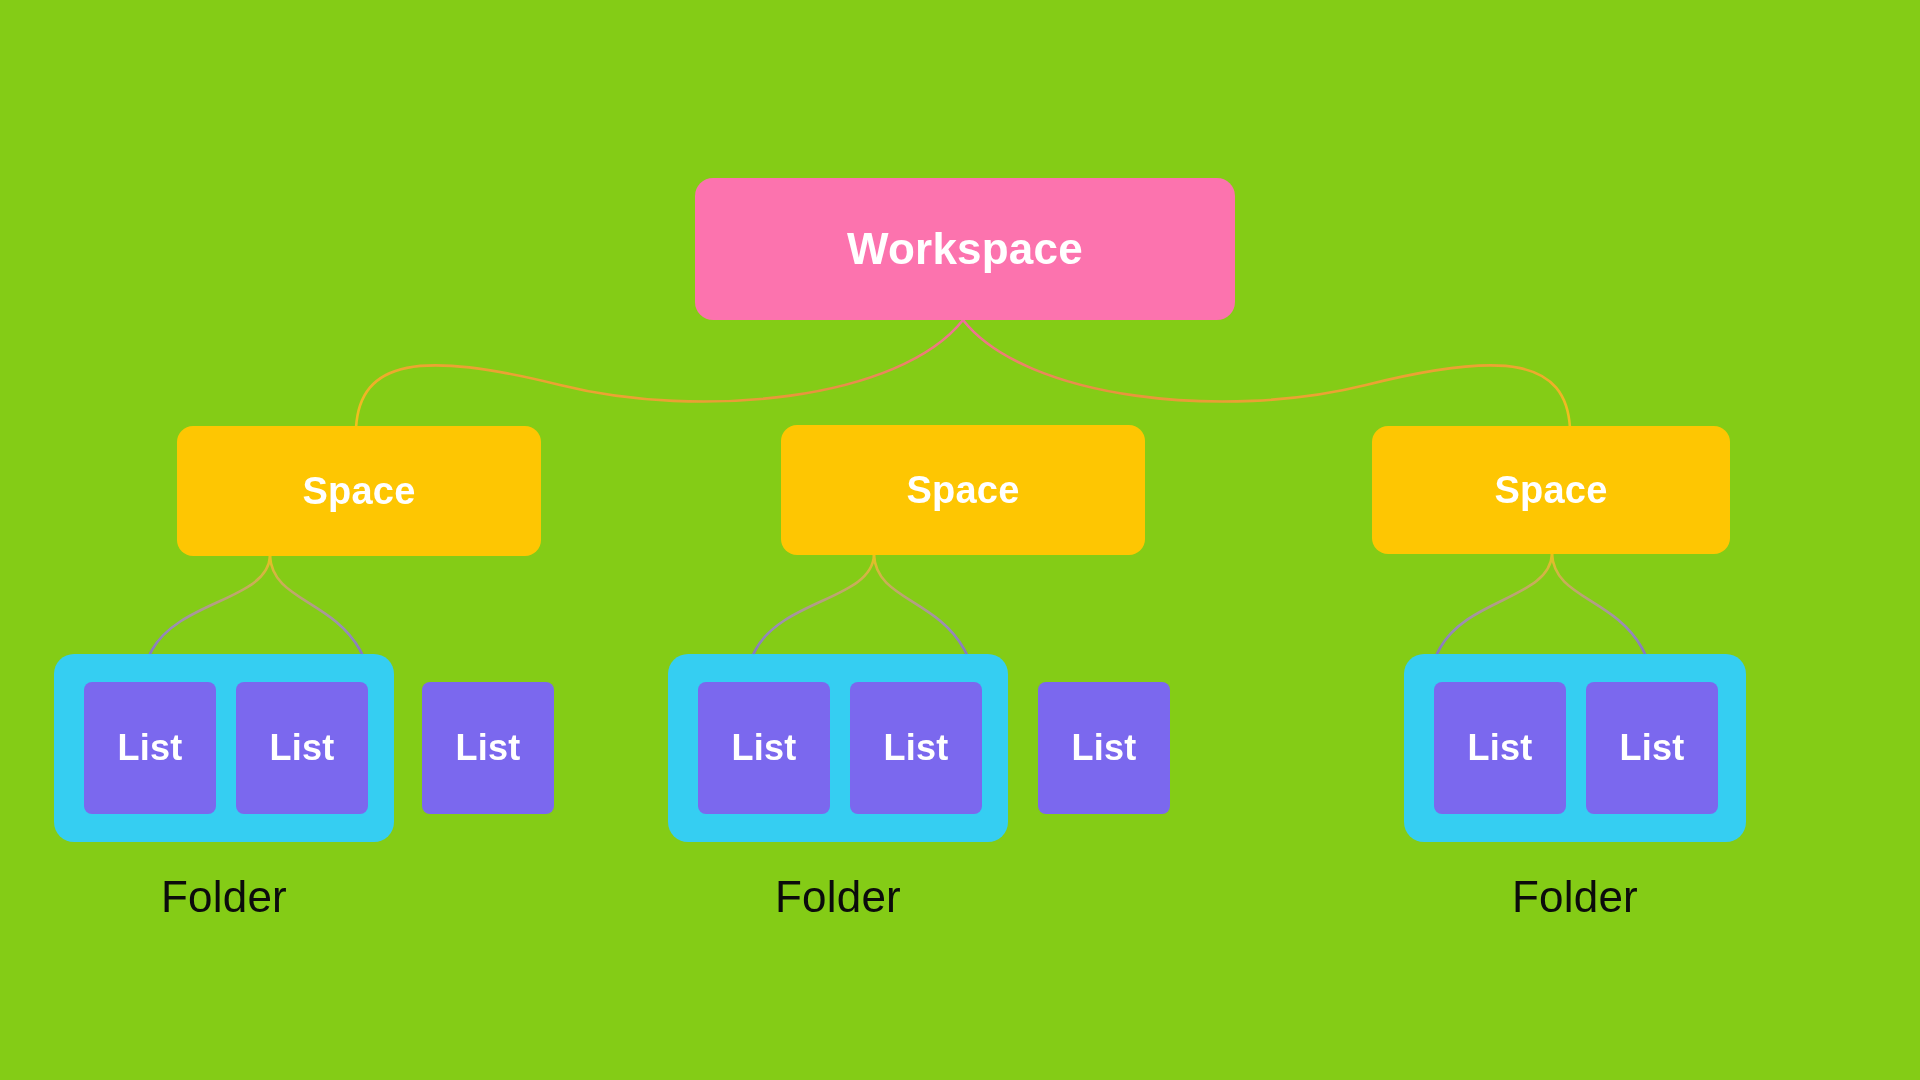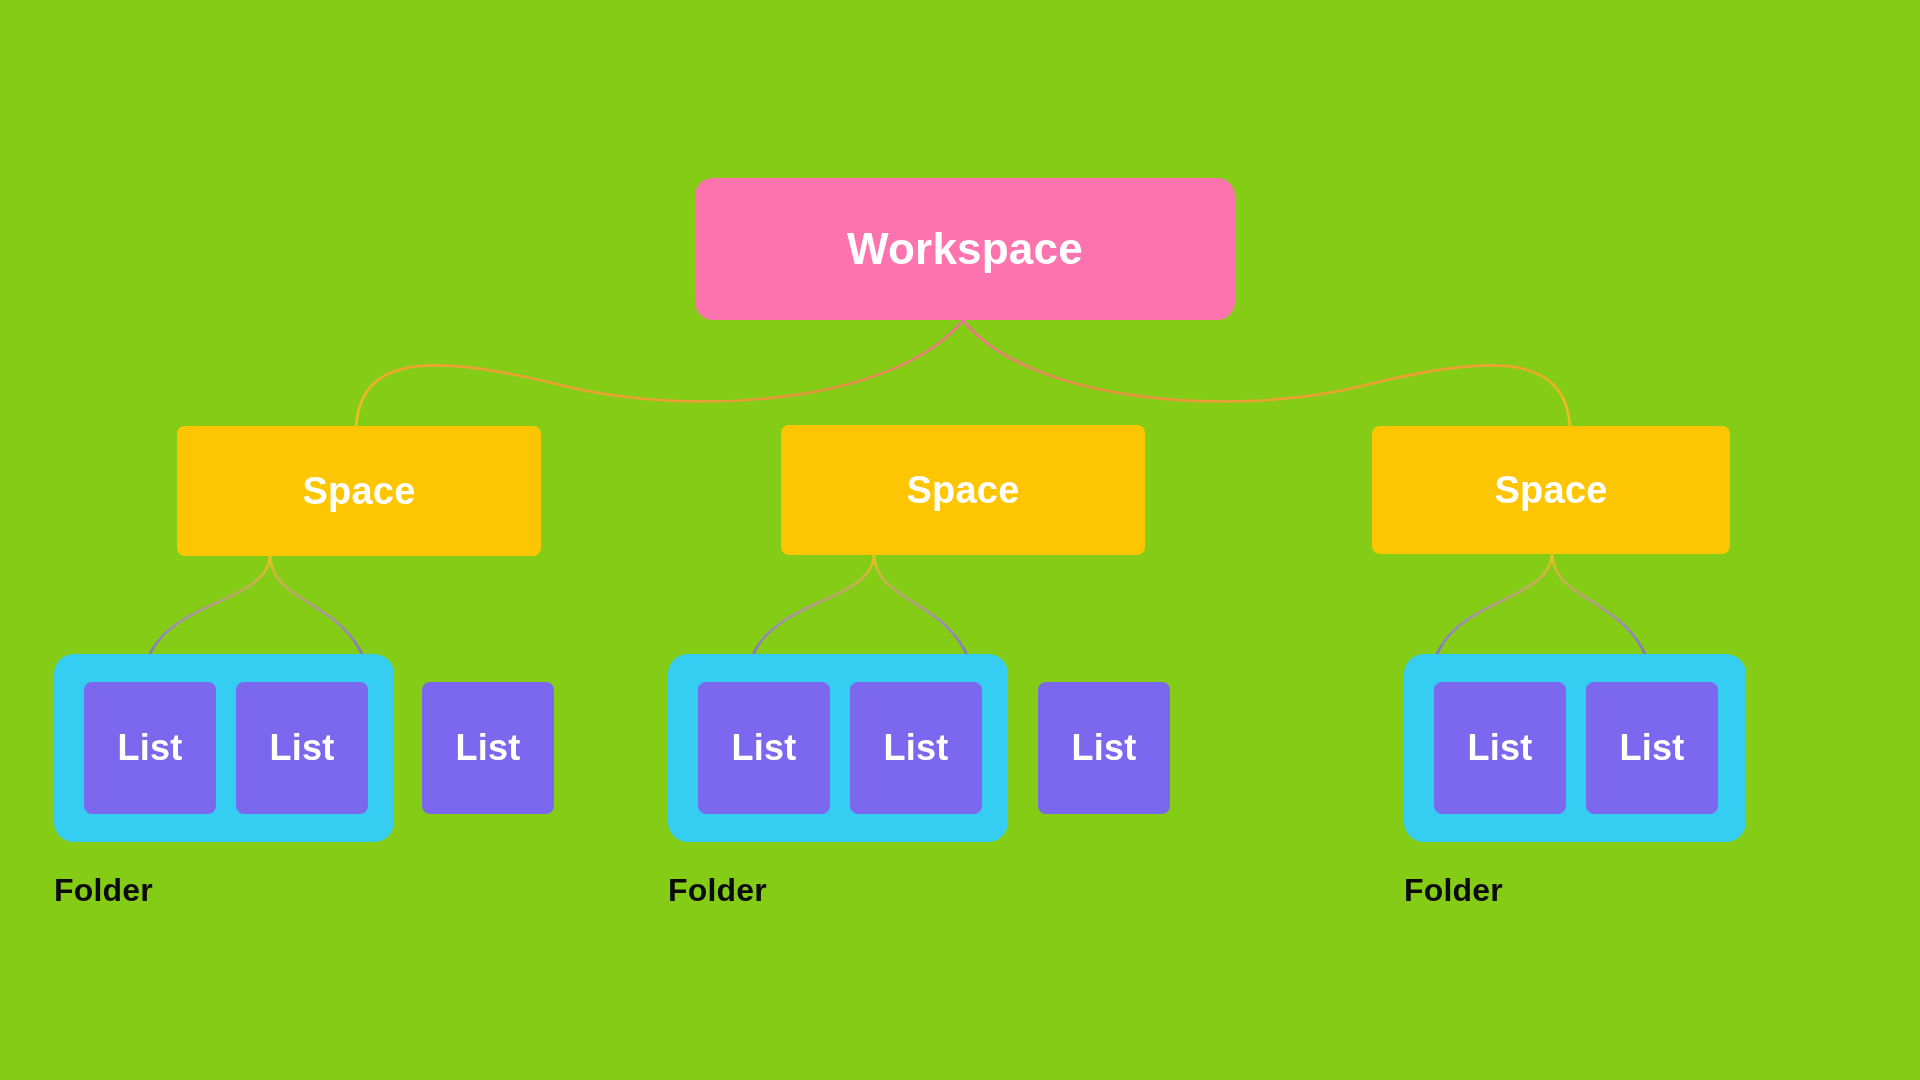--- a/index.html
+++ b/index.html
@@ -38,39 +38,40 @@
     letter-spacing: 0.2px;
     user-select: none;
   }
   .node-workspace {
     background: #FC73AE;
     border-radius: 18px;
     font-size: 44px;
   }
   .node-space {
     background: #FEC602;
-    border-radius: 8px;
+    border-radius: 16px;
     font-size: 38px;
   }
   .node-list {
     background: #7B68EE;
     border-radius: 8px;
     font-size: 36px;
   }
   .folder-box {
     position: absolute;
     background: #35CEF2;
     border-radius: 20px;
     box-sizing: border-box;
   }
   .folder-label {
     position: absolute;
     color: #0B0B0B;
-    font-size: 32px;
-    font-weight: 700;
+    font-size: 44px;
+    font-weight: 400;
+    text-align: center;
     user-select: none;
     letter-spacing: 0.2px;
   }
 </style>
 </head>
 <body style="background: rgb(253, 253, 251);">
 
 <div id="stage" style="background: #84cc16;">
 
   <svg id="wires" viewBox="0 0 1920 1080" width="1920" height="1080" xmlns="http://www.w3.org/2000/svg">

